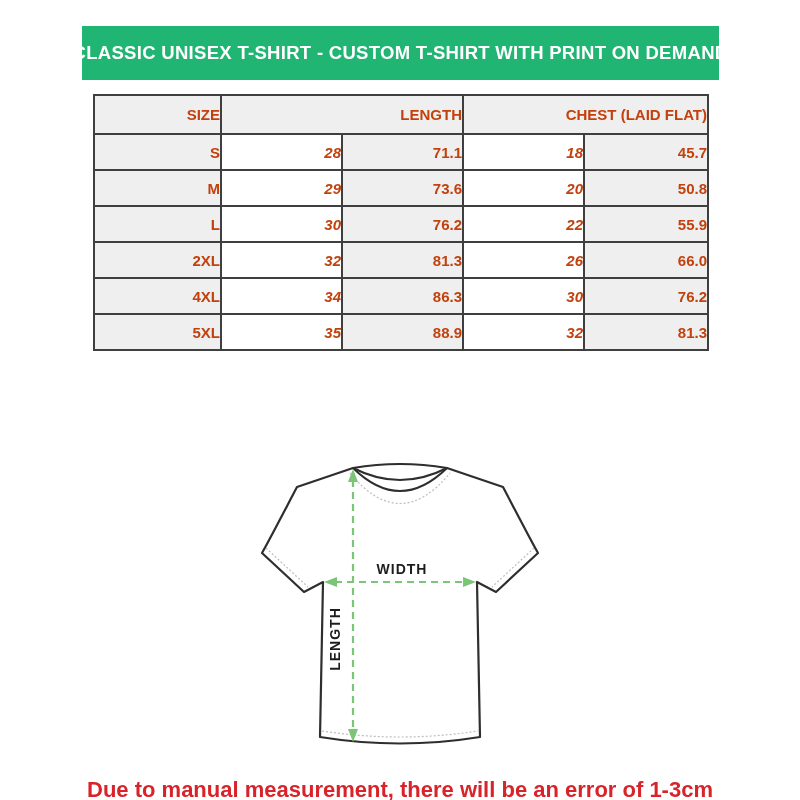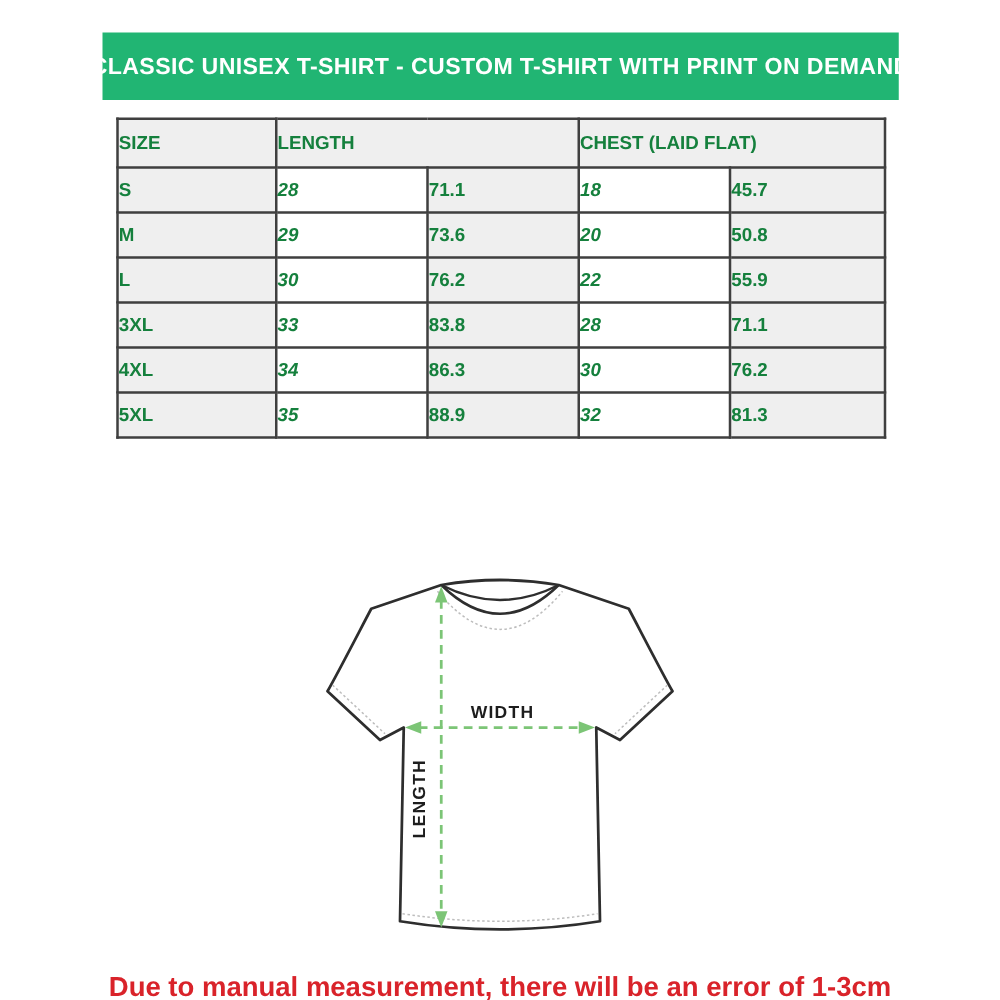--- a/index.html
+++ b/index.html
@@ -25,22 +25,22 @@
     color:#ffffff;font-weight:700;font-size:18.5px;letter-spacing:.3px;
     text-transform:uppercase;white-space:nowrap;
   }
   
   .size-table{
     position:absolute;left:93px;top:78px;width:614px;
     border-collapse:collapse;table-layout:fixed;
   }
   .size-table th,.size-table td{
     border:2px solid var(--border_dark);
-    text-align:left;vertical-align:middle;
-    font-weight:700;font-size:15px;color:#15803d;
+    text-align:right;vertical-align:middle;
+    font-weight:700;font-size:15px;color:#c2410c;
     padding:0;
   }
   .size-table th{height:37px;background:var(--cell_gray);}
   .size-table td{height:34px;}
   td.shade{background:var(--cell_gray);}
   td.plain{background:#ffffff;font-style:italic;}
   
   .diagram{position:absolute;left:250px;top:438px;width:300px;height:312px;}
   .shirt-outline{fill:#ffffff;stroke:#2e2e2e;stroke-width:2.2;stroke-linejoin:round;}
   .collar-line{fill:none;stroke:#2e2e2e;stroke-width:2;}
@@ -97,25 +97,25 @@
         <td class="shade">50.8</td>
       </tr>
       <tr>
         <td class="shade">L</td>
         <td class="plain">30</td>
         <td class="shade">76.2</td>
         <td class="plain">22</td>
         <td class="shade">55.9</td>
       </tr>
       <tr>
-        <td class="shade">3XL</td>
-        <td class="plain">33</td>
-        <td class="shade">83.8</td>
-        <td class="plain">28</td>
-        <td class="shade">71.1</td>
+        <td class="shade">2XL</td>
+        <td class="plain">32</td>
+        <td class="shade">81.3</td>
+        <td class="plain">26</td>
+        <td class="shade">66.0</td>
       </tr>
       <tr>
         <td class="shade">4XL</td>
         <td class="plain">34</td>
         <td class="shade">86.3</td>
         <td class="plain">30</td>
         <td class="shade">76.2</td>
       </tr>
       <tr>
         <td class="shade">5XL</td>

